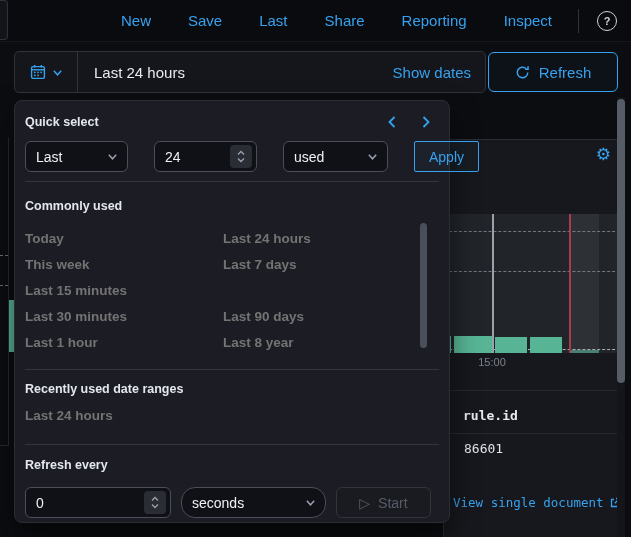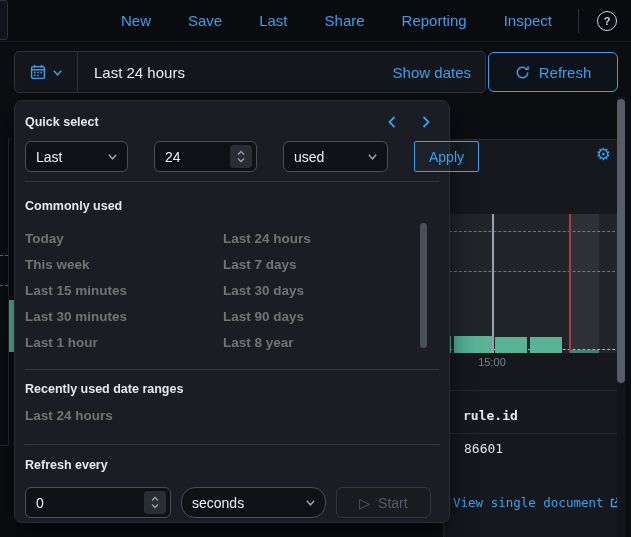--- a/index.html
+++ b/index.html
@@ -233,21 +233,20 @@
       <div class="cu-row">
         <span class="cu-col"><a class="qlink">Today</a></span>
         <span class="cu-col"><a class="qlink">Last 24 hours</a></span>
       </div>
       <div class="cu-row">
         <span class="cu-col"><a class="qlink">This week</a></span>
         <span class="cu-col"><a class="qlink">Last 7 days</a></span>
       </div>
       <div class="cu-row">
         <span class="cu-col"><a class="qlink">Last 15 minutes</a></span>
-        <span class="cu-col"><a class="qlink">Last 30 days</a></span>
       </div>
       <div class="cu-row">
         <span class="cu-col"><a class="qlink">Last 30 minutes</a></span>
         <span class="cu-col"><a class="qlink">Last 90 days</a></span>
       </div>
       <div class="cu-row">
         <span class="cu-col"><a class="qlink">Last 1 hour</a></span>
         <span class="cu-col"><a class="qlink">Last 8 year</a></span>
       </div>
     </div>

